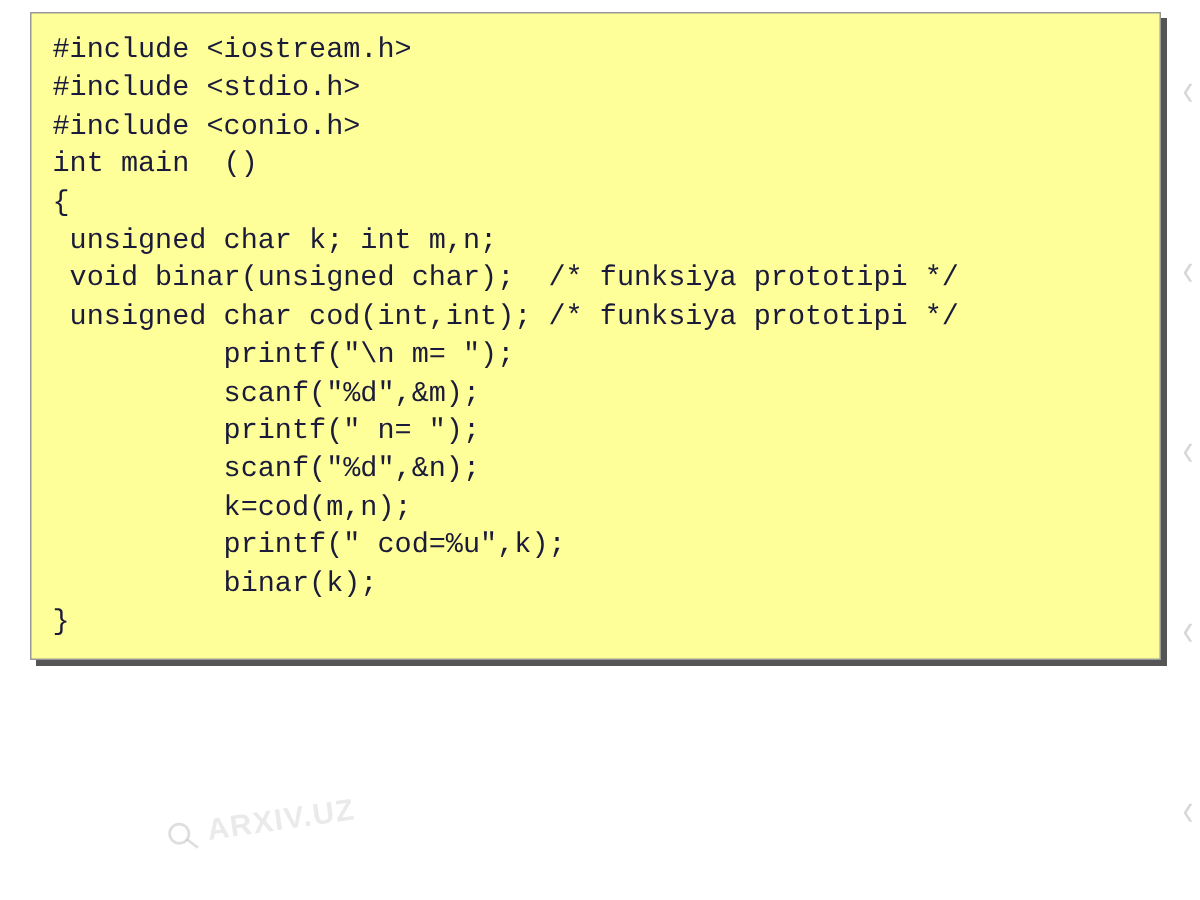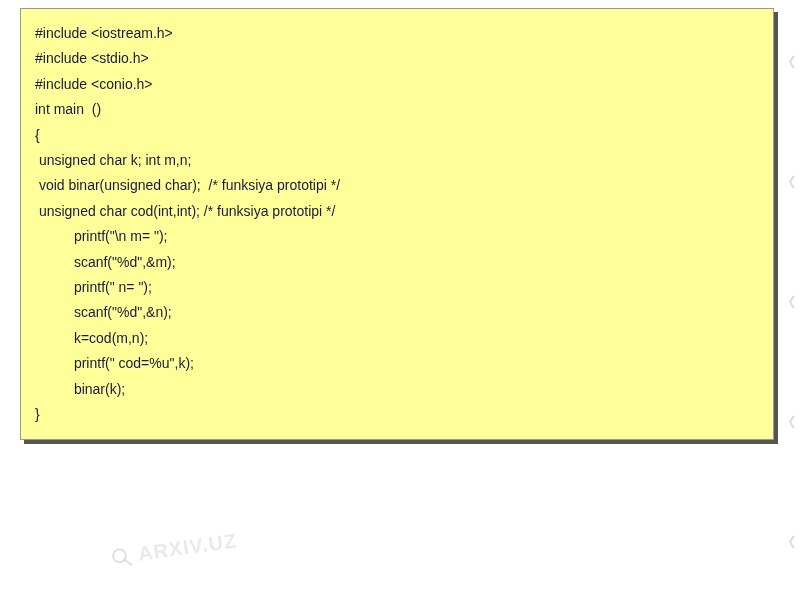--- a/index.html
+++ b/index.html
@@ -41,22 +41,22 @@
     position: absolute;
     left: 20px;
     top: 8px;
     width: 754px;
     height: 432px;
     background: #ffff99;
     border: 1px solid #999;
     padding: 12px 14px;
   }
   .code-box pre {
-    font-family: Liberation Sans, sans-serif;
-    font-size: 14px;
+    font-family: Liberation Mono, monospace;
+    font-size: 19px;
     line-height: 25.4px;
     color: #1a1a3a;
     white-space: pre;
   }
   .right-edge {
     position: absolute;
     right: 0;
     top: 0;
     width: 16px;
     height: 600px;

